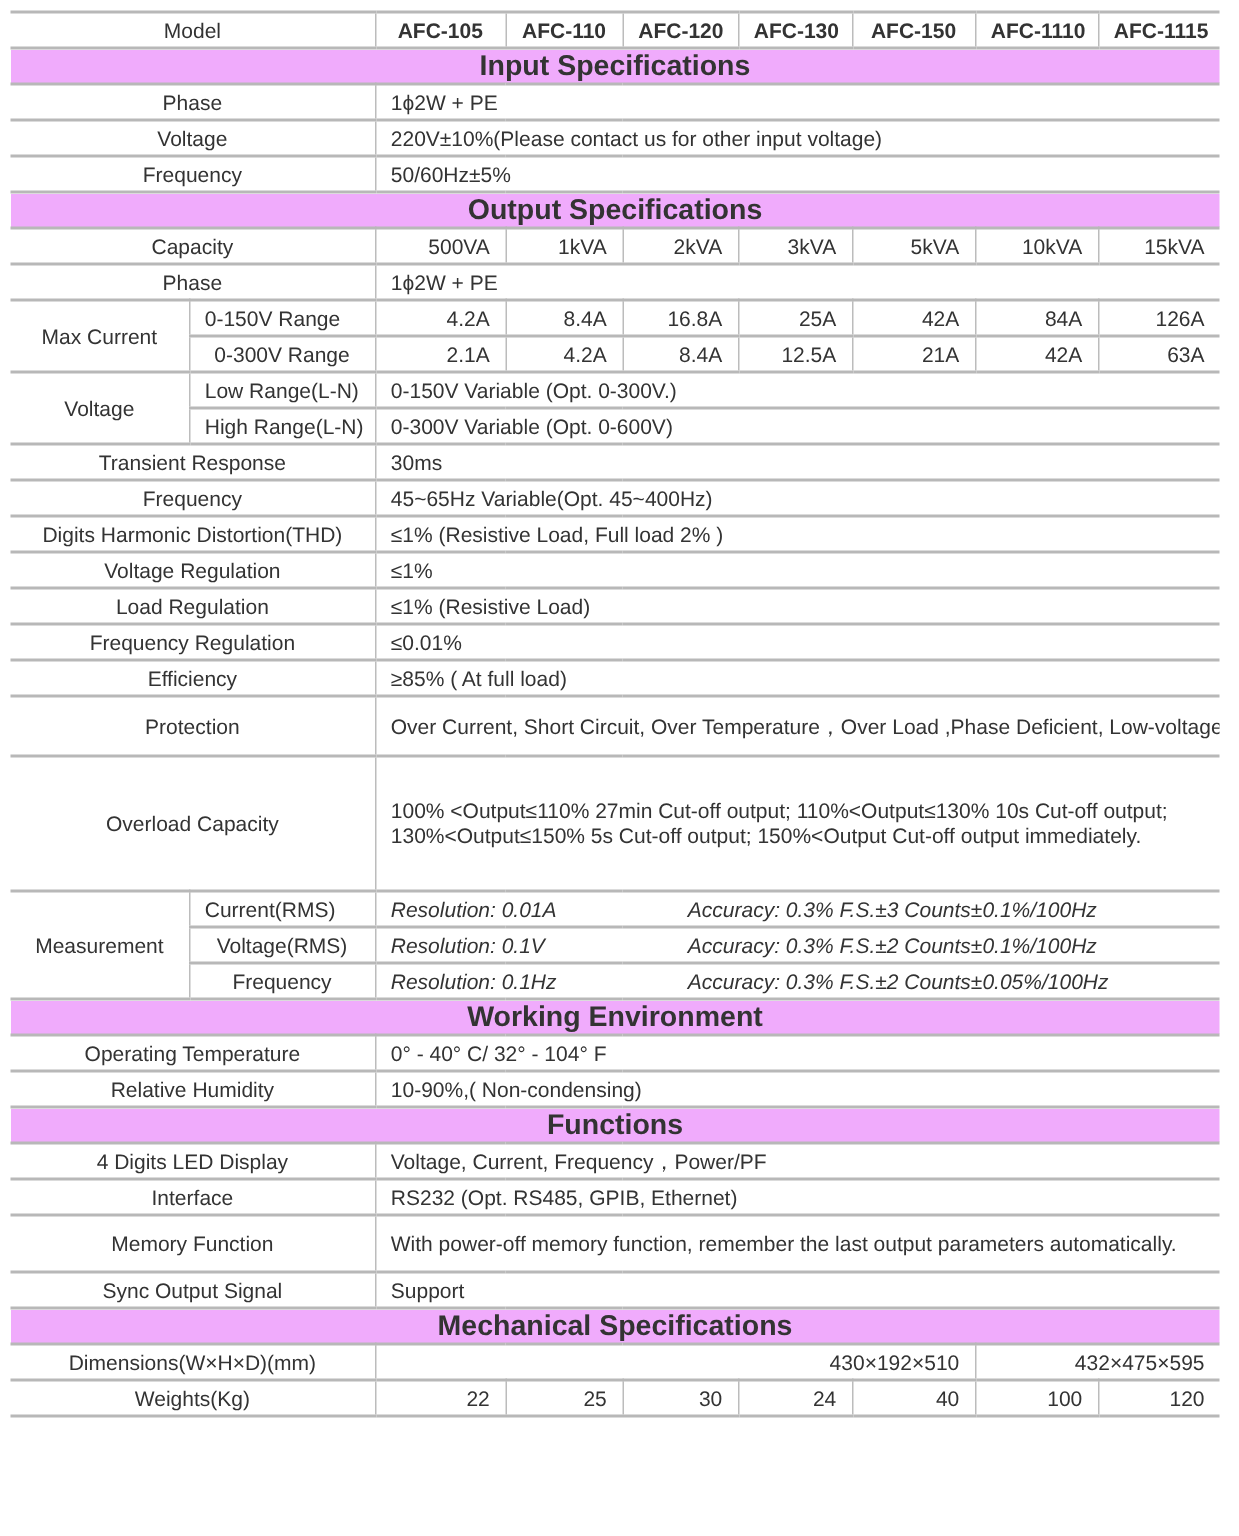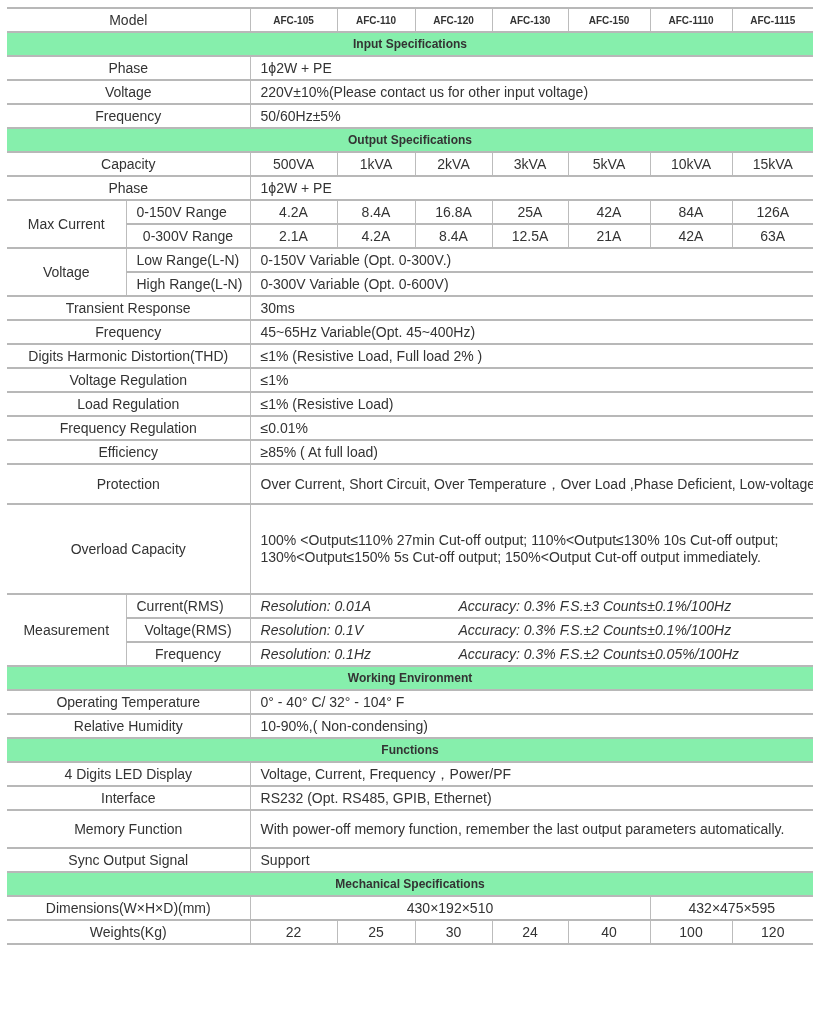--- a/index.html
+++ b/index.html
@@ -10,25 +10,25 @@
     font-size:14px;
   }
   table.spec td {
     border-top:2px solid #b8b8b8; border-bottom:2px solid #b8b8b8;
     border-left:1px solid #bcbcbc; border-right:1px solid #bcbcbc;
     padding:0 10px; height:22px; line-height:17px; vertical-align:middle;
     white-space:nowrap; overflow:hidden;
   }
   table.spec td:first-child { border-left:none;text-align:center; }
   table.spec td:last-child { border-right:none; }
-  td.c { text-align:center; padding:0 2px; }
+  td.c { text-align:right; padding:0 2px; }
   td.wrap { white-space:normal; padding-top:3px; padding-bottom:3px; }
-  td.model { font-weight:bold; font-size:10px; text-align:center; padding:0 2px; }
+  td.model { font-weight:bold; font-size:14px; text-align:center; padding:0 2px; }
   tr.section td {
-    background:#86efac; font-weight:bold; font-size:12px; height:22px;
+    background:#f0abfc; font-weight:bold; font-size:19px; height:22px;
     border-left:none; border-right:none; color:#333;
   }
   .meas-wrap { display:flex;font-style:italic; }
   .meas-wrap span:first-child { width:198px; display:inline-block; }
 </style>
 </head>
 <body>
 
 <table class="spec">
   <colgroup>

